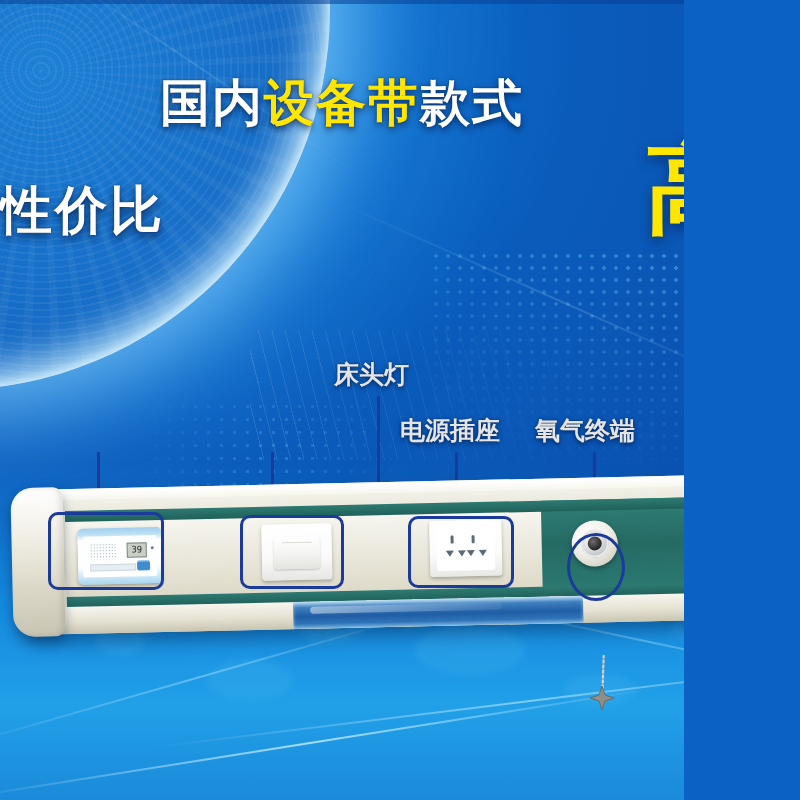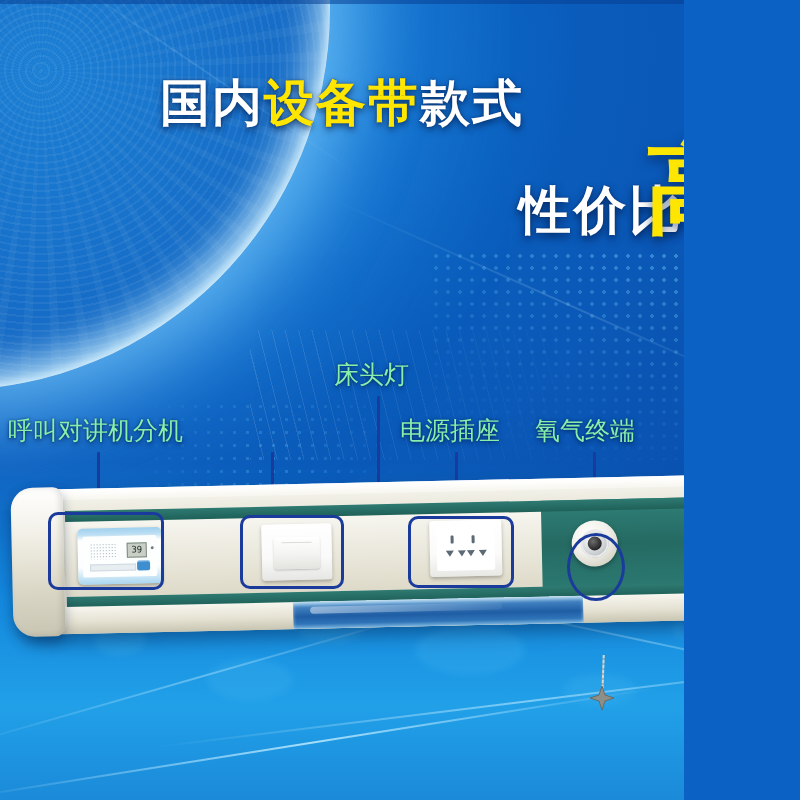--- a/index.html
+++ b/index.html
@@ -83,28 +83,28 @@
             mask-image:linear-gradient(90deg, rgba(0,0,0,.9), rgba(0,0,0,0) 85%);
   }
   .topbar{position:absolute;left:0;right:0;top:0;height:4px;background:#083f93;opacity:.55;}
 
   
   .headline{position:absolute;left:0;right:0;top:78px;text-align:center;pointer-events:none;}
   .hl-line1{font-size:50px;font-weight:bold;letter-spacing:2px;line-height:1;white-space:nowrap;
             text-shadow:0 3px 7px rgba(2,30,80,.75), 0 0 2px rgba(2,30,80,.6);}
   .hl-line1 .w{color:#ffffff;}
   .hl-line1 .y{color:#ffe600;}
-  .hl-line2{position:absolute;left:0;right:0;top:98px;text-align:right;}
+  .hl-line2{position:absolute;left:0;right:0;top:98px;text-align:left;}
   .hl-line2 .w2{font-size:52px;font-weight:bold;color:#fff;letter-spacing:3px;
     text-shadow:0 4px 9px rgba(2,28,78,.8),0 0 2px rgba(2,28,78,.7);}
   .hl-big{position:absolute;left:645px;top:138px;font-size:100px;font-weight:bold;color:#ffe600;line-height:1;
     text-shadow:0 5px 12px rgba(2,28,78,.6);}
 
   
-  .callout{position:absolute;font-weight:normal;color:#86efac;white-space:nowrap;
+  .callout{position:absolute;font-weight:bold;color:#e5e5e5;white-space:nowrap;
            text-shadow:0 2px 5px rgba(3,35,90,.85), 0 0 2px rgba(3,35,90,.8);}
   .leader{position:absolute;background:#1b3b9c;width:3px;border-radius:1px;}
   .hook{position:absolute;border:3px solid #1b3b9c;border-radius:10px;background:transparent;}
   .hook-oval{position:absolute;border:3px solid #1b3b9c;border-radius:50%;background:transparent;}
 
   
   .device-wrap{position:absolute;left:0;top:470px;width:800px;height:200px;}
   .device{position:absolute;left:22px;top:20px;width:762px;height:145px;
     transform:rotate(-1.25deg);transform-origin:left center;}
   .dev-body{
@@ -208,21 +208,20 @@
   <div class="headline">
     <div class="hl-line1">
       <span class="w">国内</span><span class="y">设备带</span><span class="w">款式</span>
     </div>
     <div class="hl-line2">
       <span class="w2">性价比</span>
     </div>
   </div>
   <div class="hl-big">高</div>
 
-  <div class="callout" style="left:8px;top:414px;font-size:25px;">呼叫对讲机分机</div>
   <div class="callout" style="left:334px;top:358px;font-size:25px;">床头灯</div>
   <div class="callout" style="left:400px;top:414px;font-size:25px;">电源插座</div>
   <div class="callout" style="left:535px;top:414px;font-size:25px;">氧气终端</div>
 
   <div class="leader" style="left:97px;top:452px;height:68px;"></div>
   <div class="leader" style="left:271px;top:452px;height:68px;"></div>
   <div class="leader" style="left:377px;top:396px;height:200px;"></div>
   <div class="leader" style="left:455px;top:452px;height:68px;"></div>
   <div class="leader" style="left:593px;top:452px;height:84px;"></div>
   <div class="leader" style="left:717px;top:452px;height:82px;"></div>

